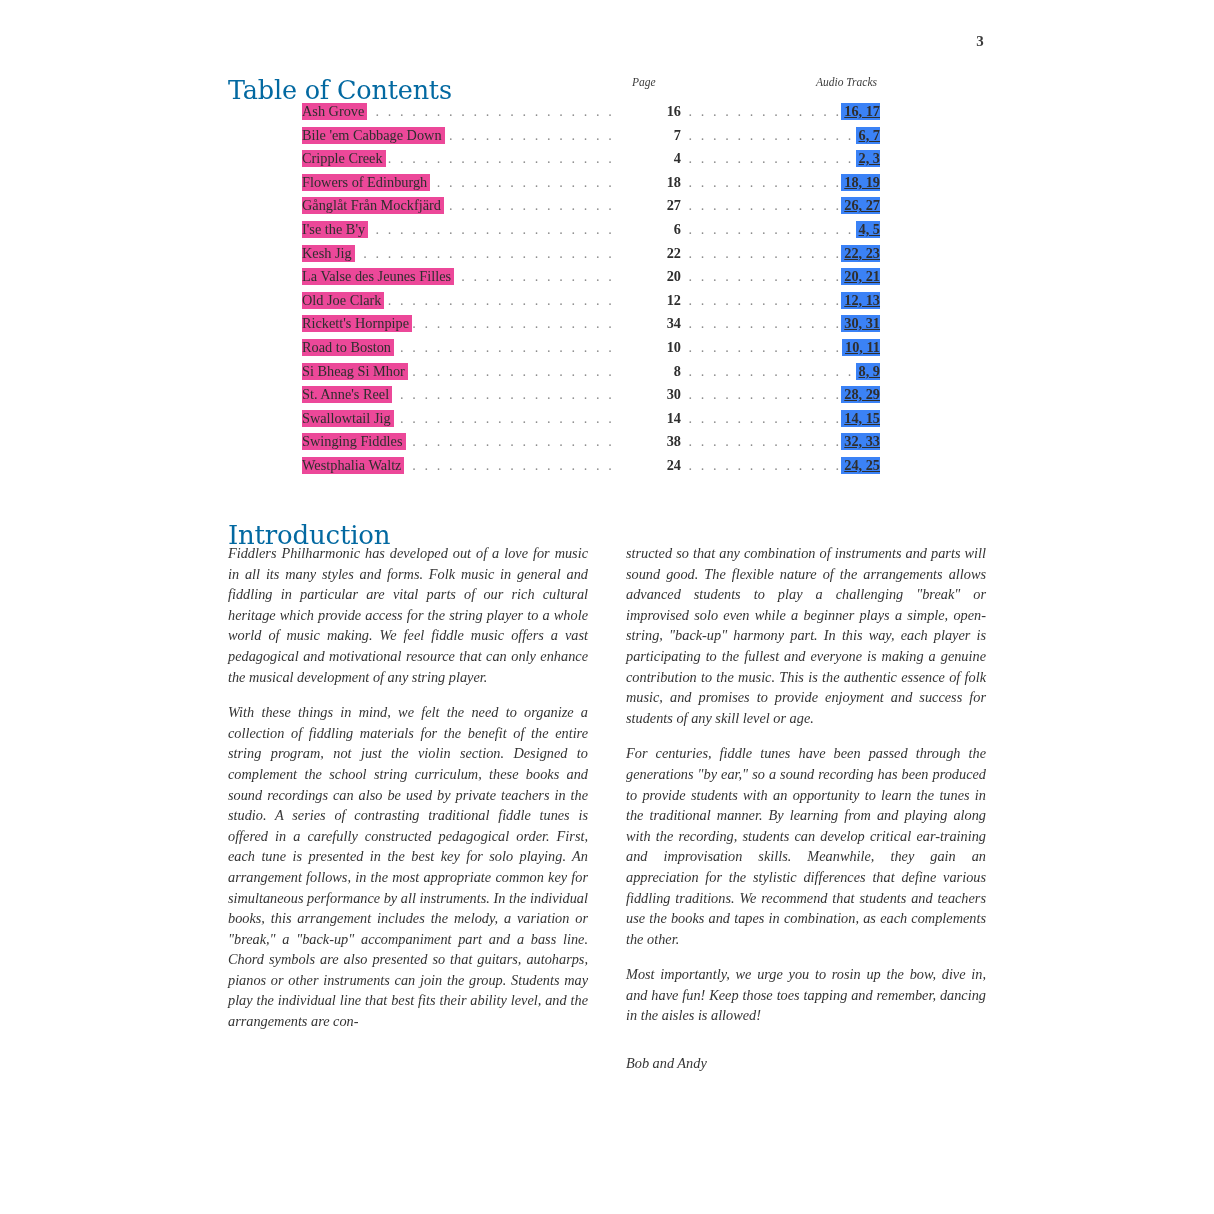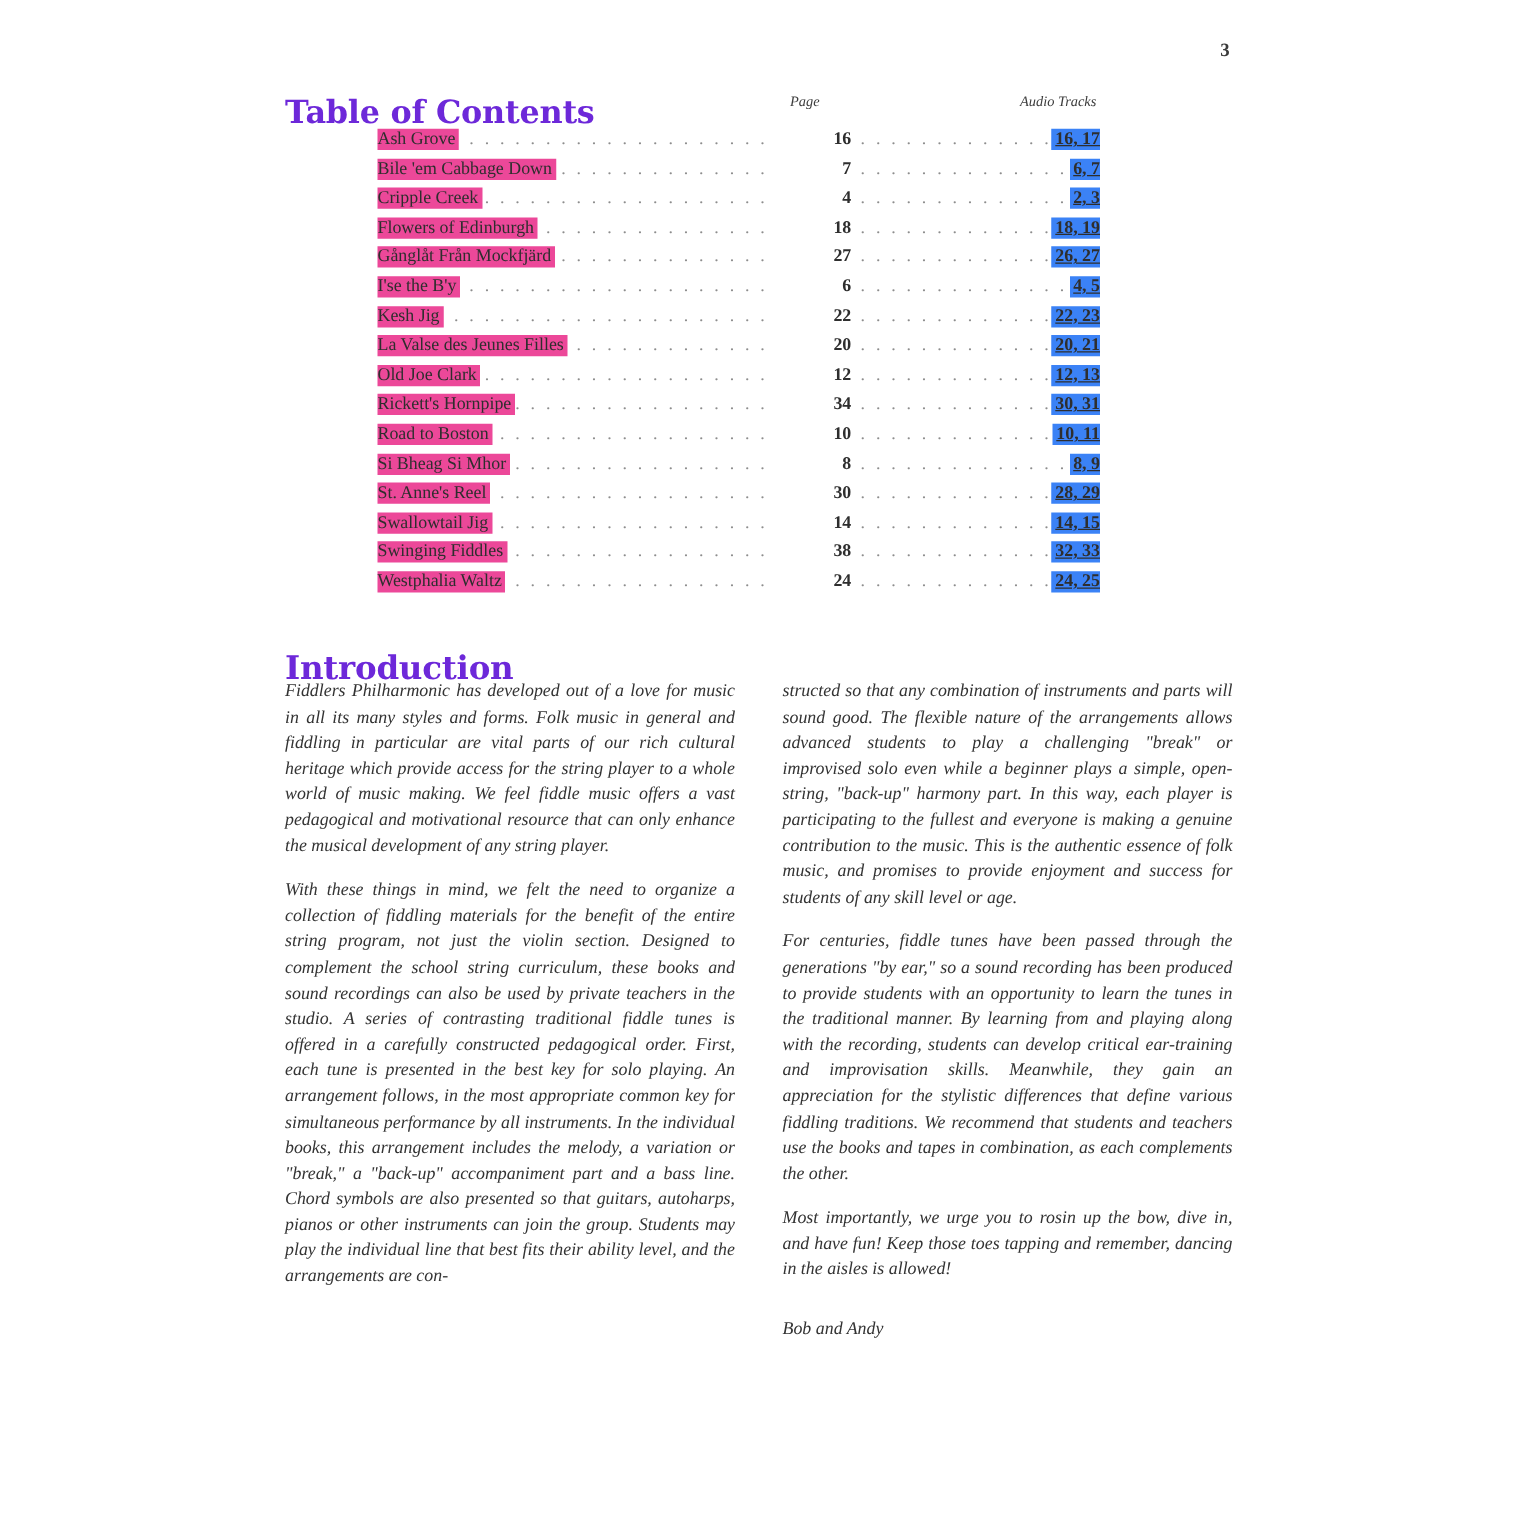--- a/index.html
+++ b/index.html
@@ -32,22 +32,22 @@
     font-size: 15px;
     font-weight: 700;
     color: #3a3a3a;
     letter-spacing: 0.2px;
   }
 
   
   .section-heading {
     position: absolute;
     font-family: "DejaVu Serif", "Liberation Serif", serif;
-    font-weight: 700;
-    color: #6d28d9;
+    font-weight: 400;
+    color: #0369a1;
     letter-spacing: -0.2px;
   }
   #toc-heading {
     left: 228px;
     top: 58px;
     font-size: 25.5px;
   }
   #intro-heading {
     left: 228px;
     top: 503px;

